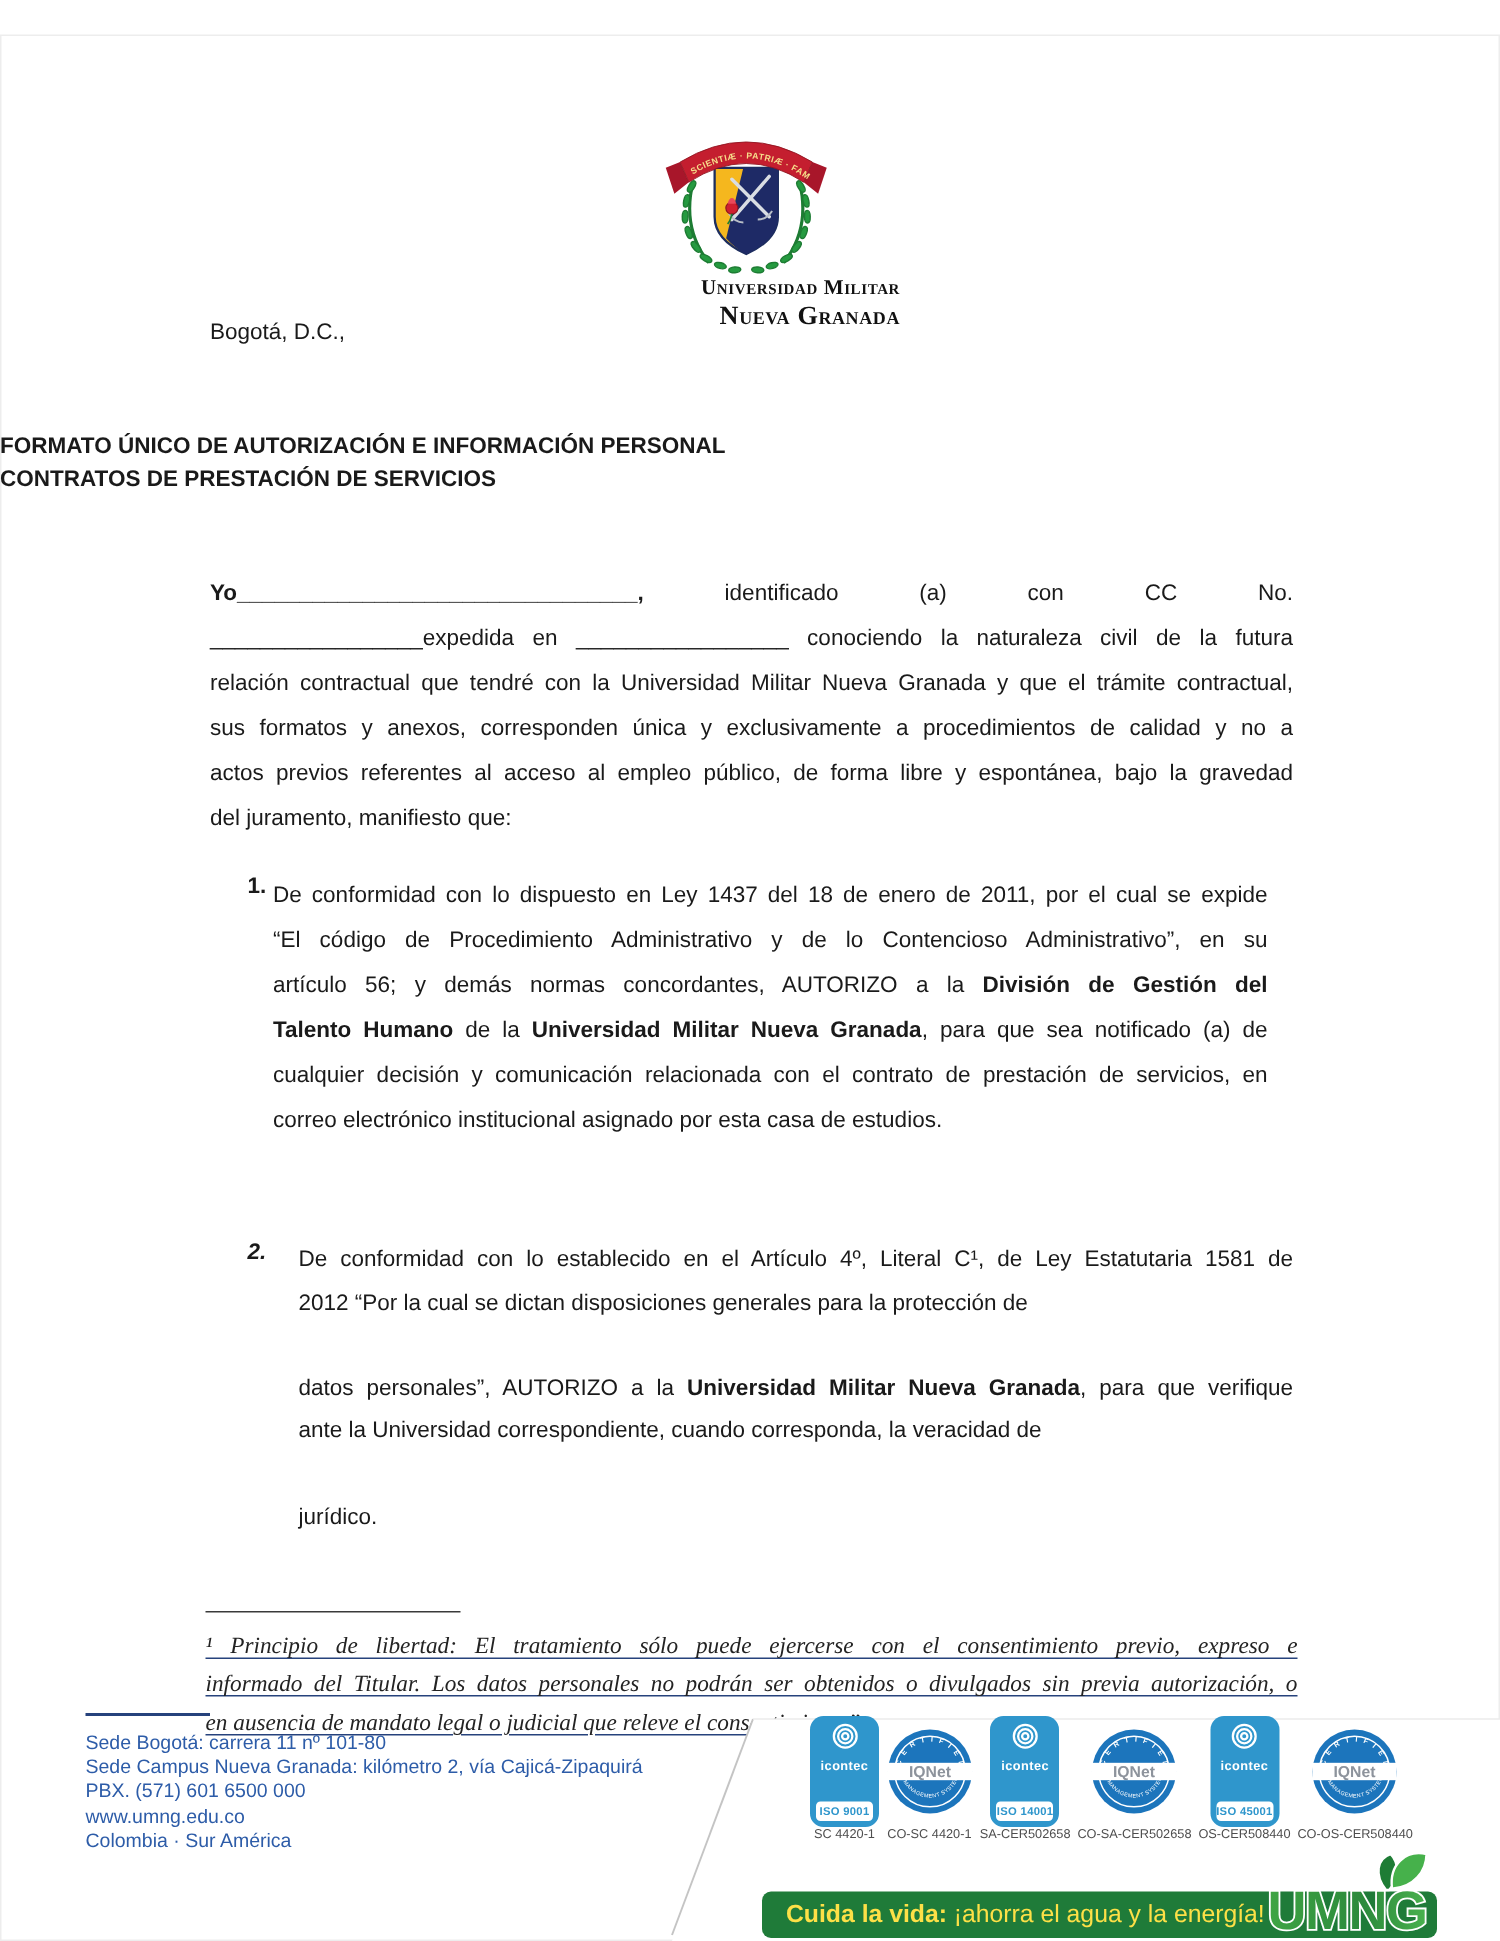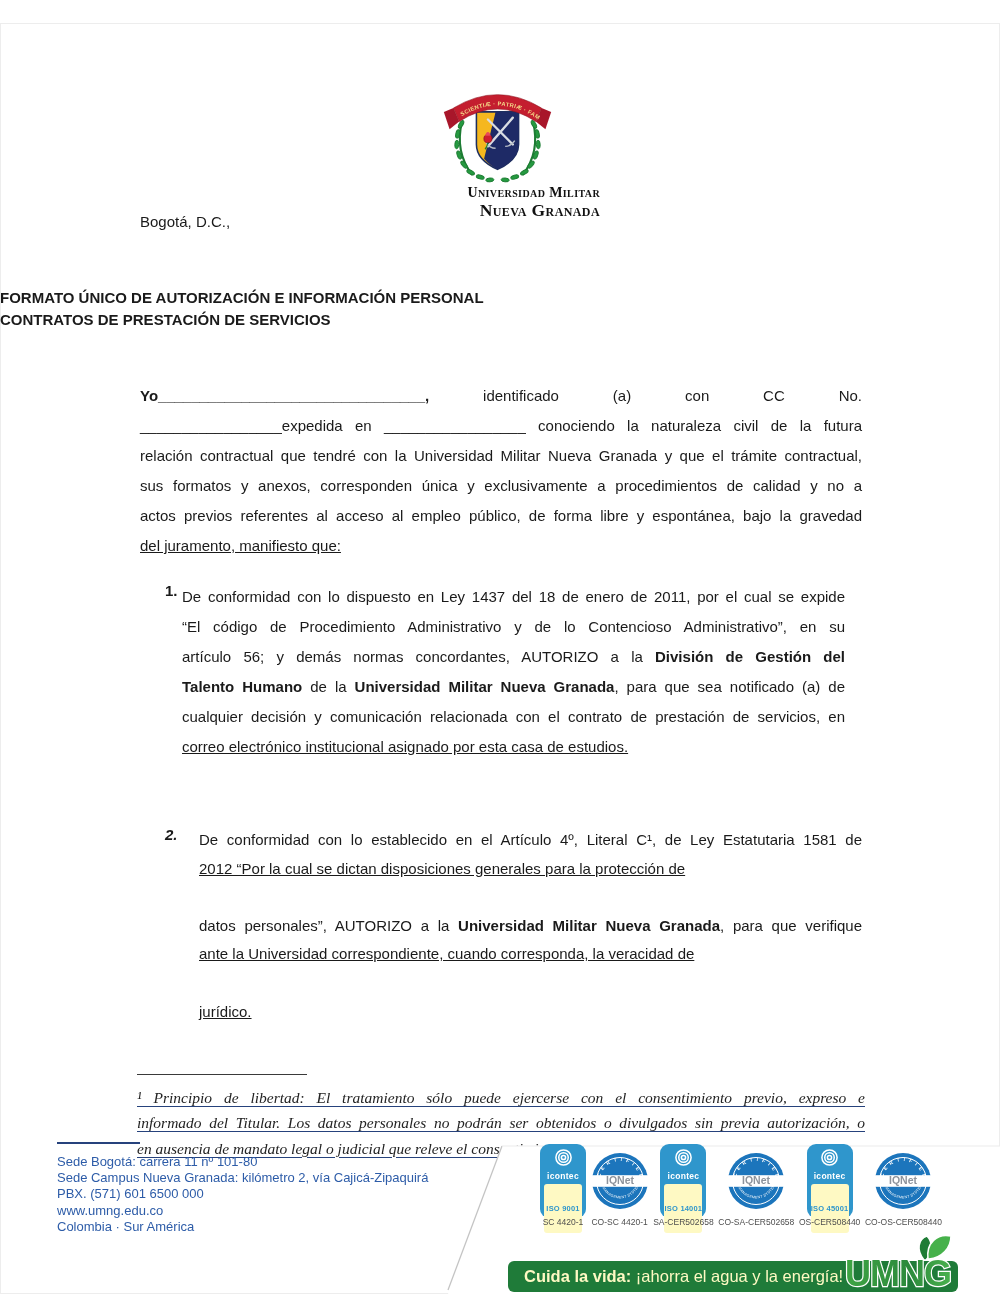--- a/index.html
+++ b/index.html
@@ -15,21 +15,21 @@
   .wordmark{left:400px;top:186px;width:200px;text-align:right;color:#111;
     font-family:"Liberation Serif",serif;font-variant:small-caps;font-weight:bold;line-height:1;}
   .wm1{font-size:14px;letter-spacing:.4px;}
   .wm2{font-size:17.5px;letter-spacing:.4px;margin-top:2px;}
   .city{left:140px;top:213px;font-size:15px;}
   .doctitle{left:0;top:287px;width:1000px;font-weight:bold;font-size:15px;line-height:22px;}
   
   .para{font-size:15px;line-height:30px;}
   .ln{height:30px;white-space:pre-wrap;}
   .jline{text-align:justify;text-align-last:justify;}
-  .lline{text-align:left;text-decoration:underline;}
+  .lline{text-align:left;}
   .b{font-weight:bold;}
   .intro{left:140px;top:381px;width:722px;}
   .num{font-weight:bold;font-size:15px;}
   .num.it{font-style:italic;}
   .item1-num{left:165px;top:582px;}
   .item1{left:182px;top:582px;width:663px;}
   .item2-num{left:165px;top:826px;}
   .item2{left:199px;top:826px;width:663px;}
   .item2 .ln{height:28.6px;}
   .item2{line-height:28.6px;}
@@ -42,24 +42,24 @@
   .fn-ext{left:57px;top:1142px;width:83px;height:2px;background:#26427c;}
   
   .address{left:57px;top:1154px;font-size:13px;line-height:16.2px;color:#2d5ca8;}
   .panel{left:440px;top:1140px;width:560px;height:154px;pointer-events:none;}
   .badges{left:540px;top:1150px;width:402px;display:flex;justify-content:space-between;align-items:flex-start;}
   .bcell{display:flex;flex-direction:column;align-items:center;}
   .bslot{height:62px;display:flex;align-items:center;}
   .bcap{margin-top:5px;font-size:8.5px;color:#4e4e4e;white-space:nowrap;}
   .icontec{width:46px;height:74px;background:#2f96cc;border-radius:9px;text-align:center;padding-top:4px;box-sizing:border-box;}
   .ictext{color:#fff;font-size:8.5px;font-weight:bold;letter-spacing:.3px;line-height:8px;margin-top:1px;}
-  .isobox{background:#fef9c3;width:38px;margin:4px auto 0;border-radius:3px;color:#2f96cc;
-    font-size:7.5px;font-weight:bold;padding:20px 0;letter-spacing:.2px;}
+  .isobox{background:#ffffff;width:38px;margin:20px auto 0;border-radius:3px;color:#2f96cc;
+    font-size:7.5px;font-weight:bold;padding:2px 0;letter-spacing:.2px;}
   .banner{left:508px;top:1261px;width:450px;height:31px;background:#1f7b39;border-radius:6px;
-    color:#fef9c3;font-size:16.5px;line-height:31px;padding-left:16px;box-sizing:border-box;white-space:nowrap;}
+    color:#fde047;font-size:16.5px;line-height:31px;padding-left:16px;box-sizing:border-box;white-space:nowrap;}
   .umng-logo{left:840px;top:1231px;width:130px;height:62px;}
 </style>
 </head>
 <body>
 
 <div class="sheet-edge"></div>
 
 <svg class="abs crest" viewBox="0 0 120 110">
 
   <g stroke="#1d7c33" fill="#259a40" stroke-width="1">

